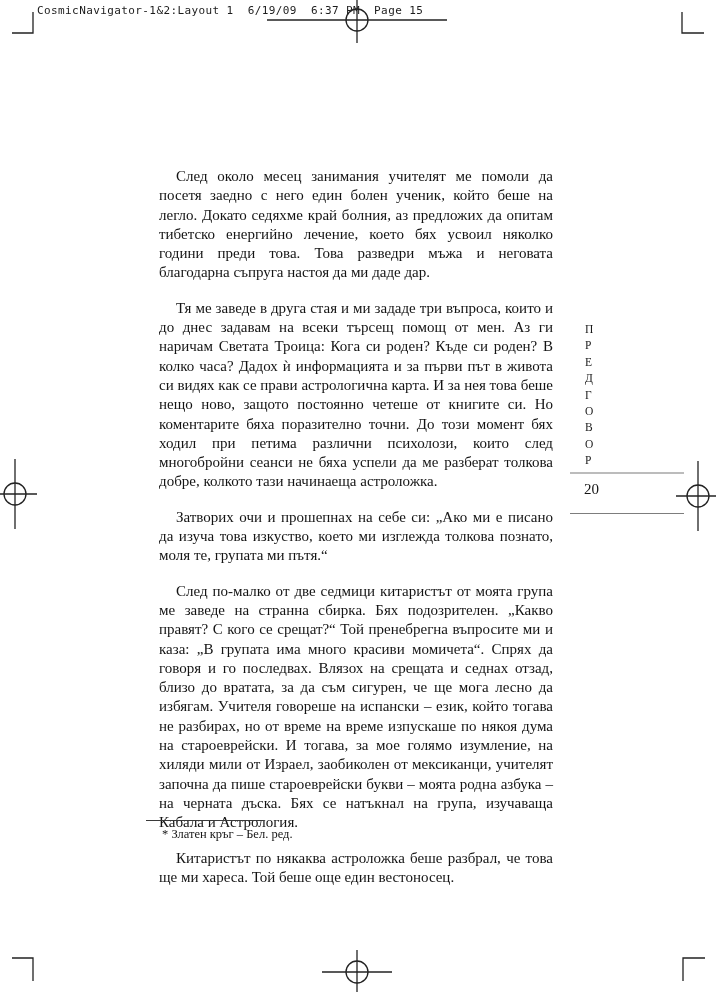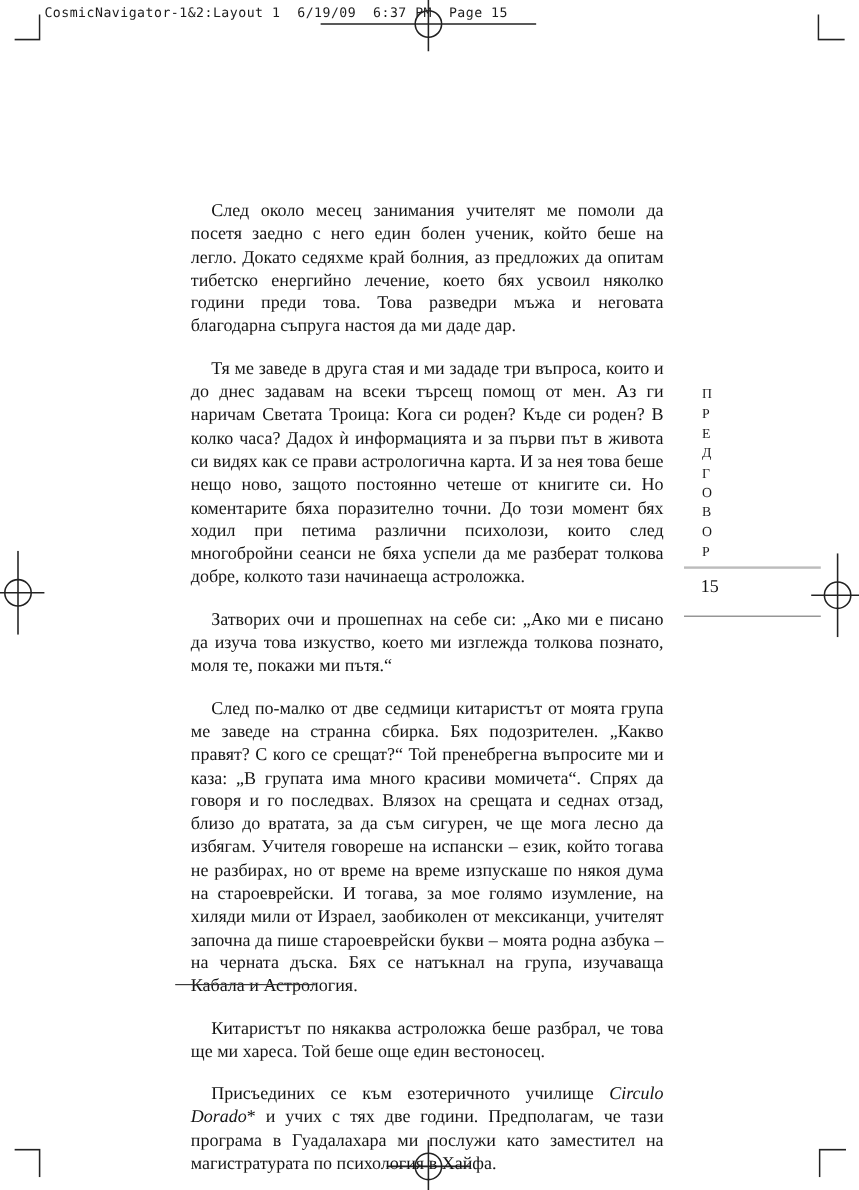--- a/index.html
+++ b/index.html
@@ -112,26 +112,26 @@
   </svg>
   <svg class="mark" style="left:663px; top:461px;" width="70" height="70">
     <line x1="35" y1="0" x2="35" y2="70"></line>
     <line x1="13" y1="35" x2="57" y2="35"></line>
     <circle cx="35" cy="35" r="11"></circle>
   </svg>
 
   <div class="body-text">
     <p>След около месец занимания учителят ме помоли да посетя заедно с него един болен ученик, който беше на легло. Докато седяхме край болния, аз предложих да опитам тибетско енергийно лечение, което бях усвоил няколко години преди това. Това разведри мъжа и неговата благодарна съпруга настоя да ми даде дар.</p>
     <p>Тя ме заведе в друга стая и ми зададе три въпроса, които и до днес задавам на всеки търсещ помощ от мен. Аз ги наричам Светата Троица: Кога си роден? Къде си роден? В колко часа? Дадох ѝ информацията и за първи път в живота си видях как се прави астрологична карта. И за нея това беше нещо ново, защото постоянно четеше от книгите си. Но коментарите бяха поразително точни. До този момент бях ходил при петима различни психолози, които след многобройни сеанси не бяха успели да ме разберат толкова добре, колкото тази начинаеща астроложка.</p>
-    <p>Затворих очи и прошепнах на себе си: „Ако ми е писано да изуча това изкуство, което ми изглежда толкова познато, моля те, покажи ми пътя.“</p>
+    <p>Затворих очи и прошепнах на себе си: „Ако ми е писано да изуча това изкуство, което ми изглежда толкова познато, моля те, групата ми пътя.“</p>
     <p>След по-малко от две седмици китаристът от моята група ме заведе на странна сбирка. Бях подозрителен. „Какво правят? С кого се срещат?“ Той пренебрегна въпросите ми и каза: „В групата има много красиви момичета“. Спрях да говоря и го последвах. Влязох на срещата и седнах отзад, близо до вратата, за да съм сигурен, че ще мога лесно да избягам. Учителя говореше на испански – език, който тогава не разбирах, но от време на време изпускаше по някоя дума на староеврейски. И тогава, за мое голямо изумление, на хиляди мили от Израел, заобиколен от мексиканци, учителят започна да пише староеврейски букви – моята родна азбука – на черната дъска. Бях се натъкнал на група, изучаваща Кабала и Астрология.</p>
     <p>Китаристът по някаква астроложка беше разбрал, че това ще ми хареса. Той беше още един вестоносец.</p>
-    <p><span>Присъединих се към езотеричното училище </span><i>Circulo Dorado</i><span>*</span><span> и учих с тях две години. Предполагам, че тази програма в Гуадалахара ми послужи като заместител на магистратурата по психология в Хайфа.</span></p>
   </div>
 
   <div class="vertical-title">ПРЕДГОВОР</div>
   <div class="rule rule-above"></div>
-  <div class="page-number">15</div>
+  <div class="page-number">20</div>
   <div class="rule rule-below"></div>
 
   <div class="footnote-rule"></div>
+  <div class="footnote">* Златен кръг – Бел. ред.</div>
 
 </div>
 
 </body></html>

